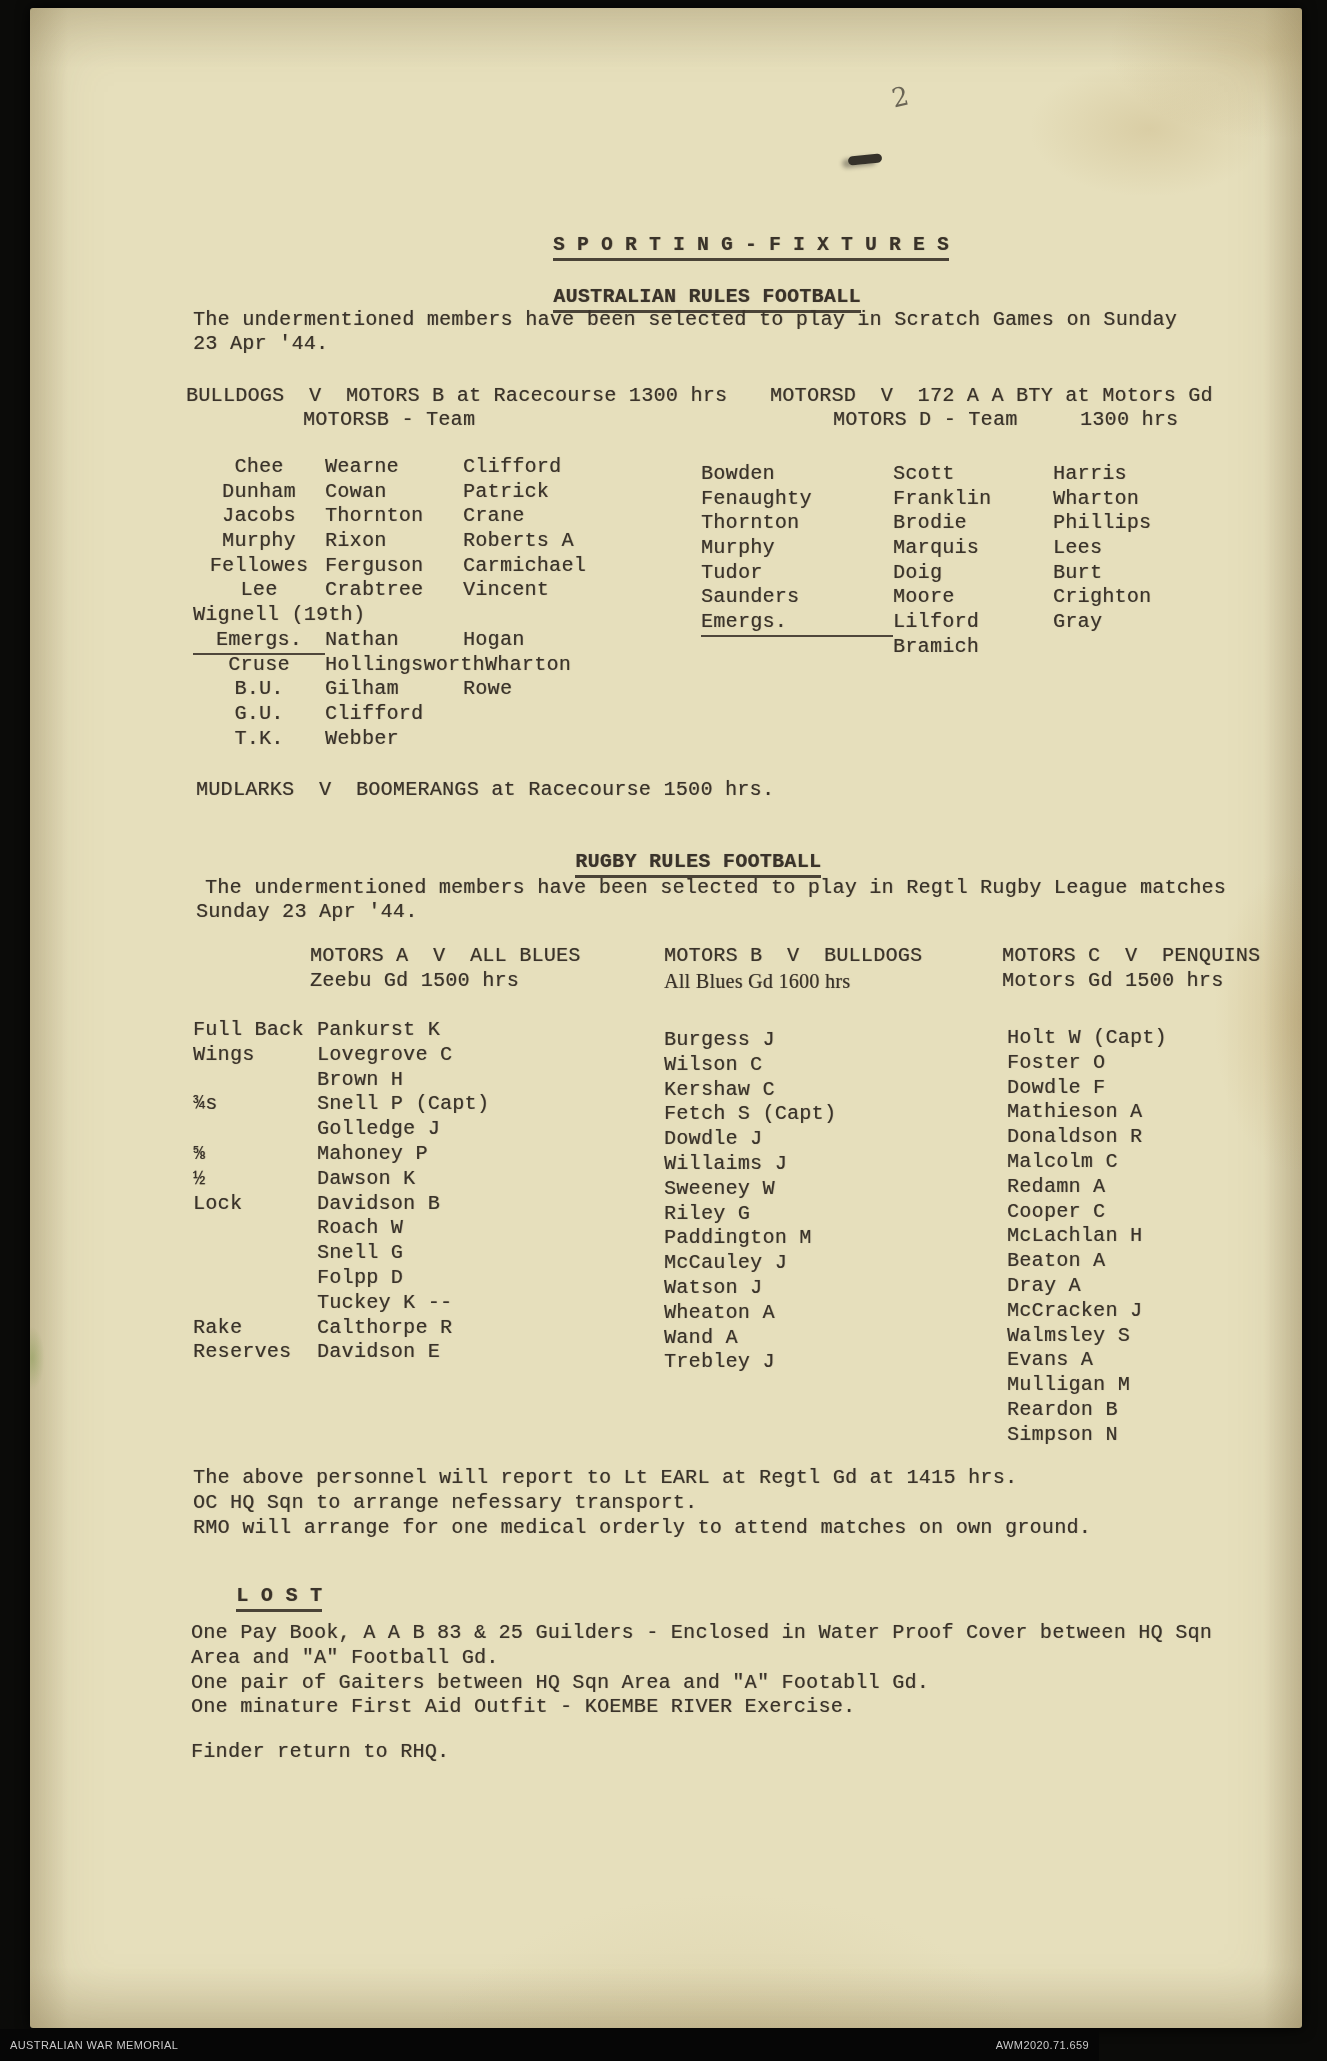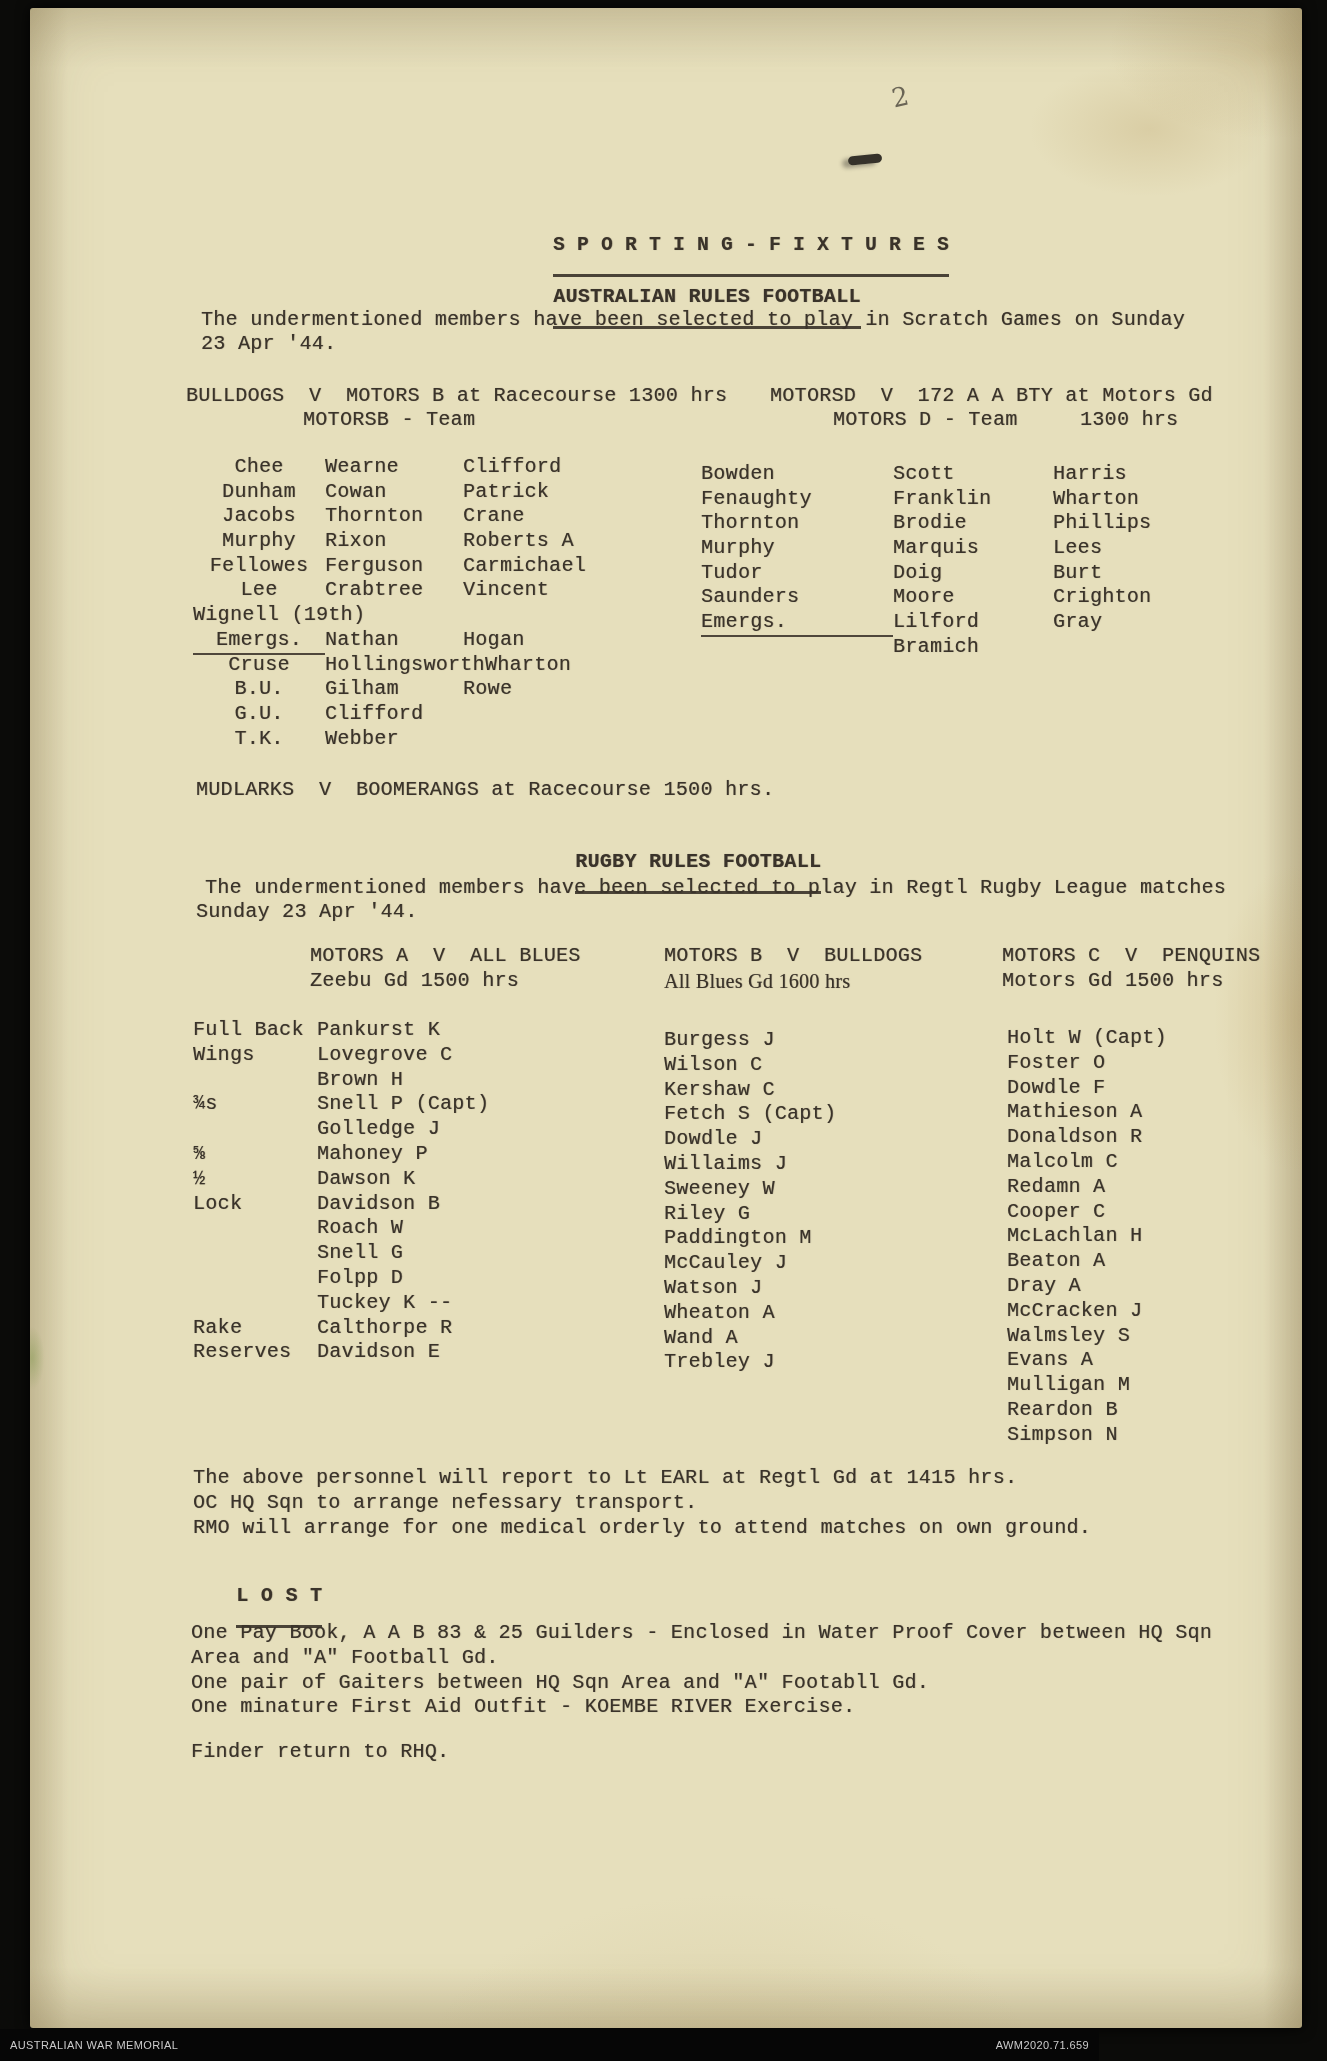--- a/index.html
+++ b/index.html
@@ -23,23 +23,23 @@
     border-radius:3px;
     color:#3a332a;
   }
   .abs{position:absolute;white-space:pre;}
   .txt{
     font-size:20px;letter-spacing:0.3px;line-height:24.7px;
     text-shadow:0.5px 0.4px 0.7px rgba(56,48,38,0.55);
   }
   .bold{font-weight:bold;}
   .title{font-size:19.5px;}
-  .u2{border-bottom:3px solid rgba(52,45,36,0.88);padding-bottom:18px;}
+  .u2{border-bottom:3px solid rgba(52,45,36,0.88);padding-bottom:2px;}
   .stack .ln{white-space:pre;height:24.8px;}
-  .stack2 .ln{white-space:pre;height:23.5px;margin-left:8px;}
+  .stack2 .ln{white-space:pre;height:23.5px;}
   .grid .row{display:flex;height:24.7px;}
   .grid .cell{white-space:pre;flex:0 0 auto;}
   .grid-l .cell:nth-child(1){min-width:132px;text-align:center;}
   .grid-l .cell:nth-child(2){min-width:138px;}
   .grid-r .cell:nth-child(1){min-width:192px;}
   .grid-r .cell:nth-child(2){min-width:160px;}
   .u{border-bottom:2px solid rgba(52,45,36,0.85);}
   .cell.u, .ln.u{align-self:flex-start;}
   .ink-smear{
     position:absolute;left:818px;top:147px;width:34px;height:9px;border-radius:5px;

